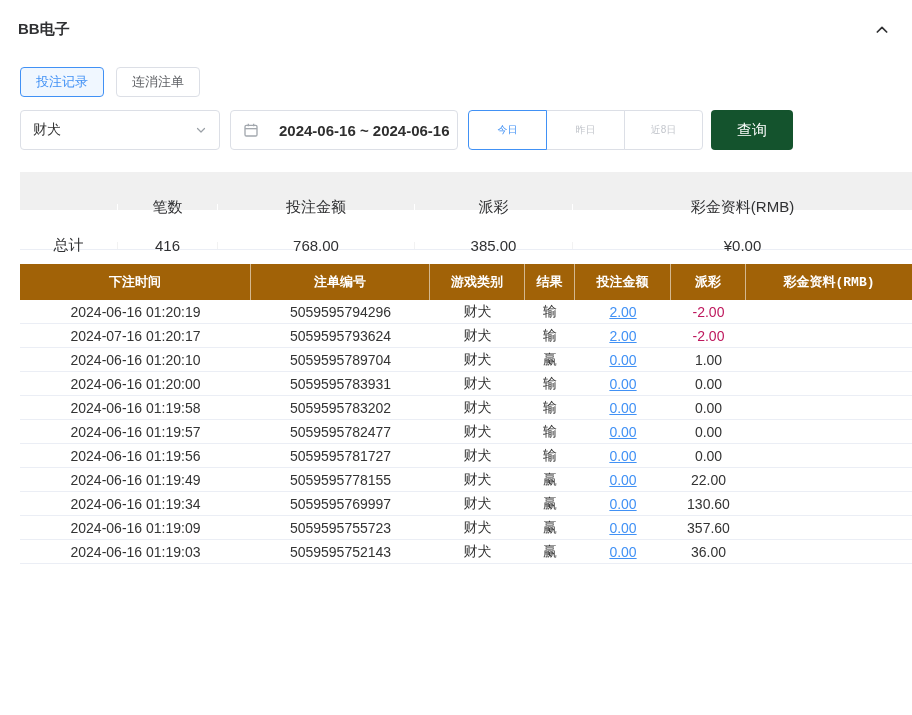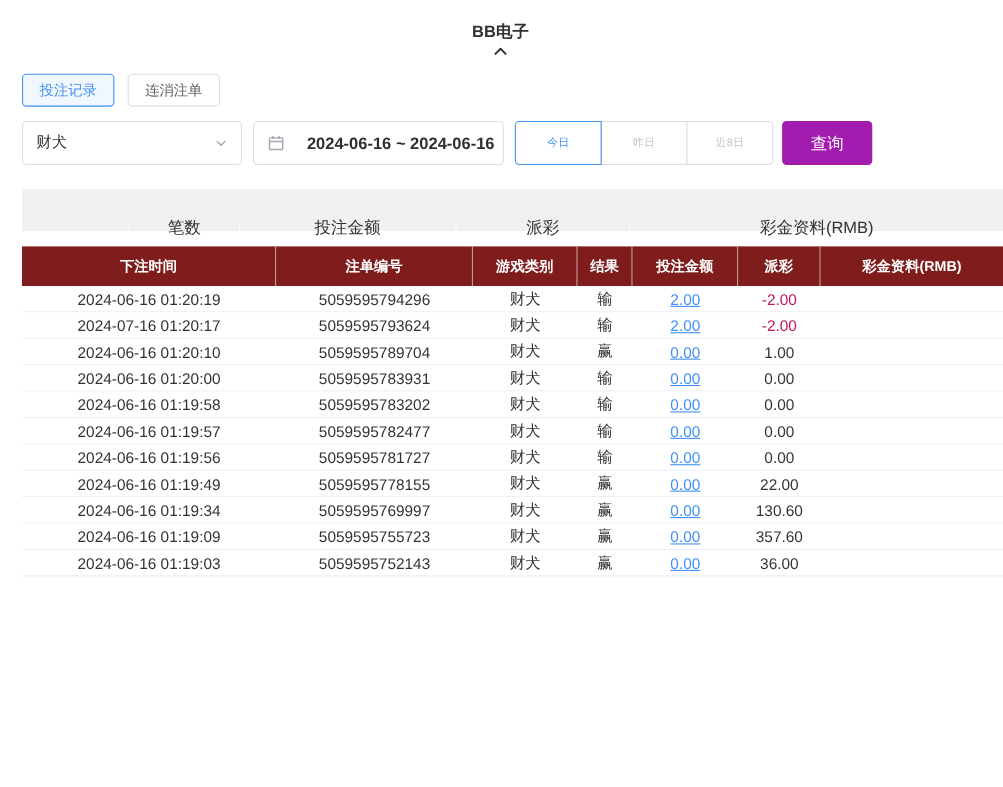--- a/index.html
+++ b/index.html
@@ -1,55 +1,55 @@
 <!DOCTYPE html>
 <html><head>
 <meta charset="utf-8">
 <style>
   * { margin:0; padding:0; box-sizing:border-box; }
   html,body { background:#fff; }
   body { font-family:"Liberation Sans","DejaVu Sans",sans-serif; color:#303133; }
   .page { position:relative; width:912px; height:715px; overflow:hidden; background:#fff; }
 
   
-  .top-bar { display:flex; align-items:center; justify-content:space-between; margin:20px 20px 0 18px; height:26px;flex-direction:column; }
+  .top-bar { display:flex; align-items:flex-start; justify-content:space-between; margin:20px 20px 0 18px; height:26px; }
   .panel-title { font-size:15px; font-weight:bold; color:#303133; }
   .collapse-btn { width:20px; height:20px; display:flex; align-items:center; justify-content:center; cursor:pointer; }
 
   
   .tabs { display:flex; gap:12px; margin:21px 0 0 20px; }
   .tab { height:30px; padding:0 15px; display:flex; align-items:center; border:1px solid #dcdfe6; border-radius:4px; font-size:13px; color:#606266; background:#fff; cursor:pointer; }
   .tab.active { color:#4191f5; border-color:#4191f5; background:#f0f7ff; }
 
   
   .filters { display:flex; align-items:center; margin:13px 0 0 20px; }
   .select { width:200px; height:40px; border:1px solid #dcdfe6; border-radius:4px; display:flex; align-items:center; justify-content:space-between; padding:0 12px; font-size:14px; color:#333; cursor:pointer; background:#fff; }
   .date-input { width:228px; height:40px; border:1px solid #dcdfe6; border-radius:4px; display:flex; align-items:center; gap:20px; padding:0 12px; margin-left:10px; background:#fff; cursor:pointer; }
   .date-text { font-size:15px; font-weight:600; color:#2f2f2f; white-space:nowrap; }
   .quick-group { display:flex; margin-left:10px; }
   .quick-btn { width:79px; height:40px; border:1px solid #dcdfe6; background:#fff; color:#c3c6cc; font-size:10px; display:flex; align-items:center; justify-content:center; cursor:pointer; margin-left:-1px; }
   .quick-btn:first-child { margin-left:0; border-radius:4px 0 0 4px; }
   .quick-btn:last-child { border-radius:0 4px 4px 0; }
   .quick-btn.active { color:#4191f5; border-color:#4191f5; z-index:2; position:relative; }
-  .search-btn { width:82px; height:40px; margin-left:8px; background:#a21caf; border:none; border-radius:4px; color:#fff; font-size:15px; display:flex; align-items:center; justify-content:center; cursor:pointer; }
+  .search-btn { width:82px; height:40px; margin-left:8px; background:#14532d; border:none; border-radius:4px; color:#fff; font-size:15px; display:flex; align-items:center; justify-content:center; cursor:pointer; }
 
   
   .summary { width:892px; margin:22px 0 0 20px; font-size:15px; }
   .summary .srow { display:flex; }
   .summary .shead { background:#f0f0f0; height:38px; }
   .summary .sbody { height:40px; border-bottom:1px solid #ebeef5; background:#fff; }
   .summary .scell { display:flex; align-items:center; justify-content:center;margin-top:32px; }
   .summary .shead .scell { border-right:1px solid #fff; font-weight:500; }
   .summary .sbody .scell { border-right:1px solid #f2f2f2; }
   .summary .scell:last-child { border-right:none; }
   .s-label { width:98px; } .s-count { width:100px; } .s-bet { width:197px; } .s-payout { width:158px; } .s-bonus { flex:1; }
 
   
   .table { width:892px; margin:14px 0 0 20px; }
-  .thead { display:flex; background:#7f1d1d; height:36px; }
+  .thead { display:flex; background:#a16207; height:36px;font-family:Liberation Mono, monospace; }
   .th { color:#fff; font-size:13px; font-weight:bold; display:flex; align-items:center; justify-content:center; border-right:1px solid rgba(255,255,255,0.55); }
   .th:last-child { border-right:none; }
   .trow { display:flex; height:24px; border-bottom:1px solid #ebeef5; background:#fff; }
   .td { display:flex; align-items:center; justify-content:center; font-size:14px; color:#333; }
   .c-time{width:231px} .c-order{width:179px} .c-game{width:95px} .c-result{width:50px}
   .c-bet{width:96px} .c-payout{width:75px} .c-bonus{flex:1}
   .bet-link { color:#4191f5; text-decoration:underline; cursor:pointer; }
   .neg { color:#be185d; }
   svg { display:block; }
 </style>
@@ -115,20 +115,27 @@
   </div>
 
   <div class="summary">
     <div class="srow shead">
       <div class="scell s-label"></div>
       <div class="scell s-count">笔数</div>
       <div class="scell s-bet">投注金额</div>
       <div class="scell s-payout">派彩</div>
       <div class="scell s-bonus">彩金资料(RMB)</div>
     </div>
+    <div class="srow sbody">
+      <div class="scell s-label">总计</div>
+      <div class="scell s-count">416</div>
+      <div class="scell s-bet">768.00</div>
+      <div class="scell s-payout">385.00</div>
+      <div class="scell s-bonus">¥0.00</div>
+    </div>
   </div>
 
   <div class="table">
     <div class="thead">
       <div class="th c-time">下注时间</div>
       <div class="th c-order">注单编号</div>
       <div class="th c-game">游戏类别</div>
       <div class="th c-result">结果</div>
       <div class="th c-bet">投注金额</div>
       <div class="th c-payout">派彩</div>

